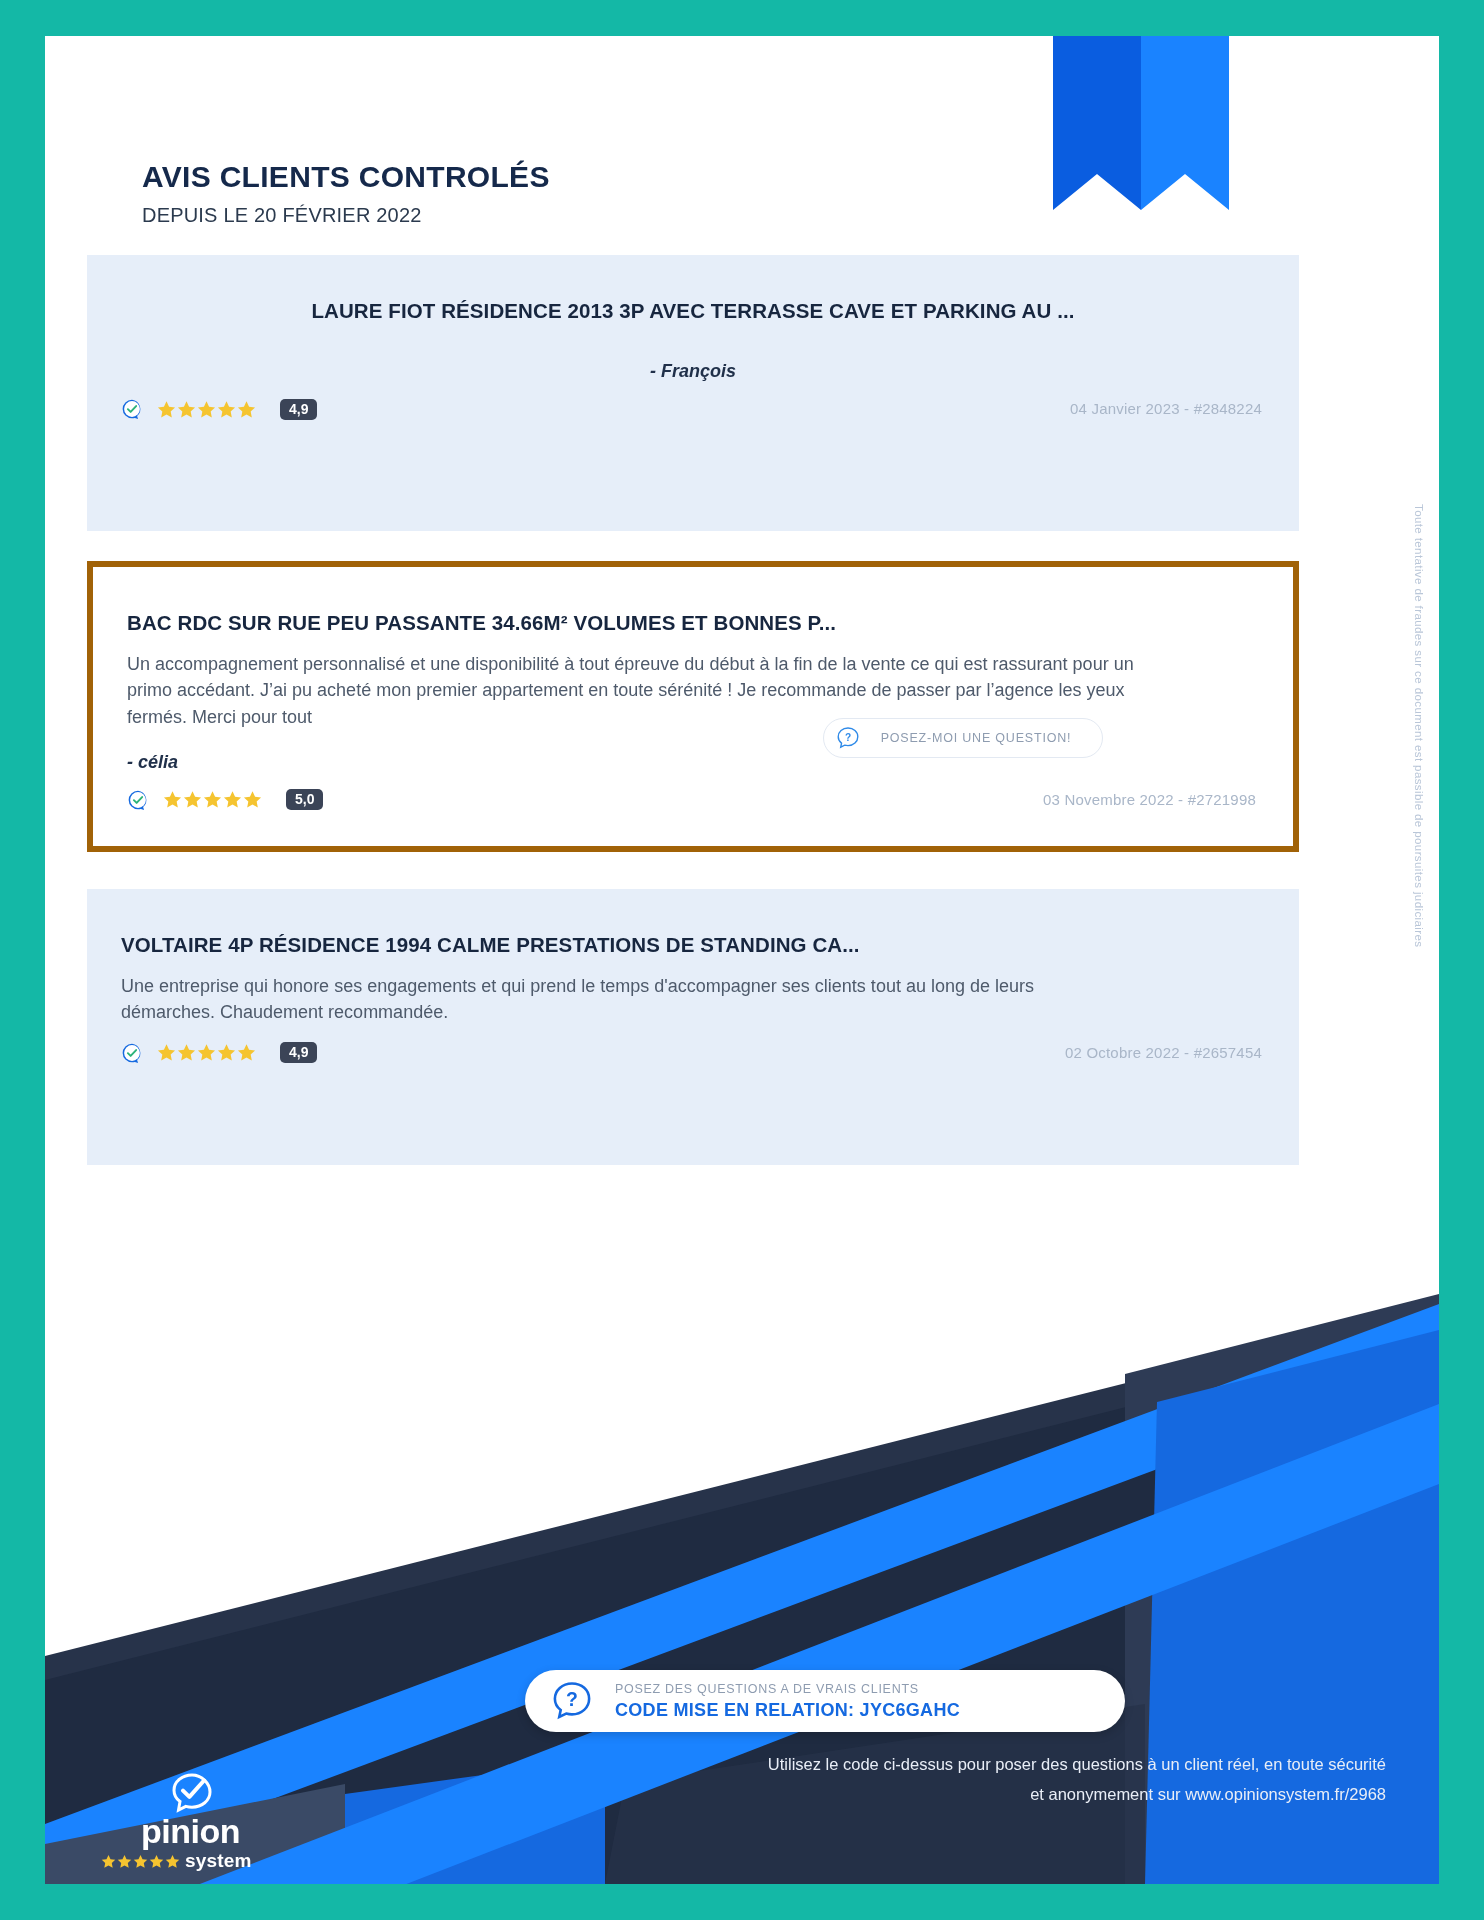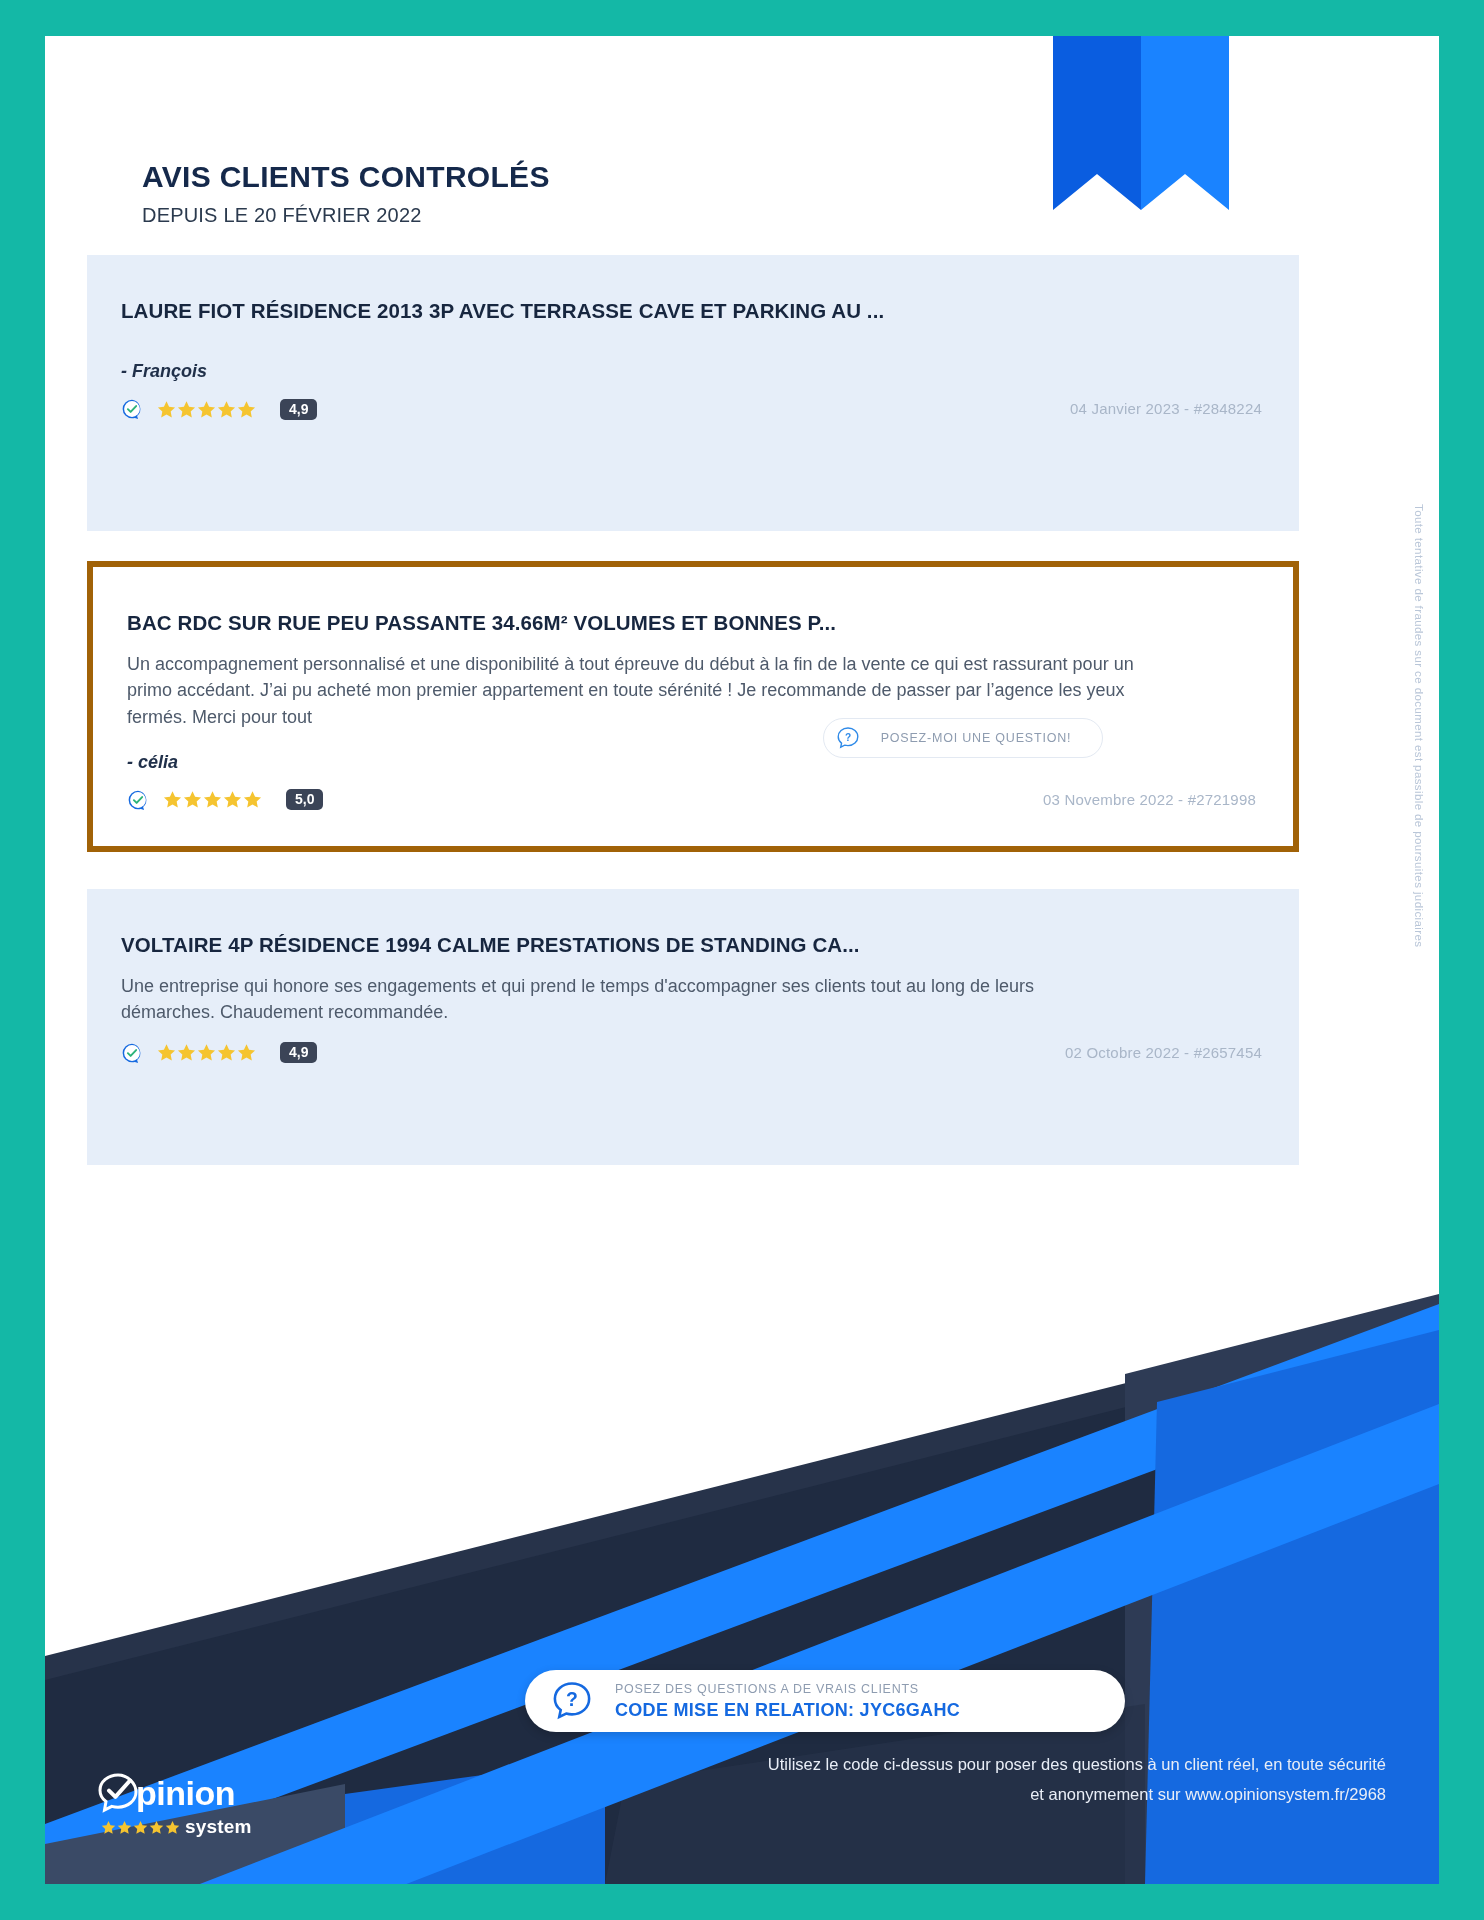--- a/index.html
+++ b/index.html
@@ -177,21 +177,21 @@
     font-weight: bold;
     letter-spacing: .3px;
     color: #1569e0;
   }
 
   .logo {
     position: absolute;
     left: 52px; bottom: 46px;
     width: 190px; height: 66px;
   }
-  .logo-row1 { display:flex; align-items:center; }
+  .logo-row1 { display:flex; align-items:center;flex-direction:column; }
   .logo-mark { width: 42px; height: 42px; display:block; }
   .logo-word {
     font-size: 34px; font-weight: bold;
     color: #ffffff; letter-spacing: -.5px;
     line-height: 1; margin-left: -3px;
   }
   .logo-row2 { display:flex; align-items:center; margin-top: 2px; margin-left: 4px; }
   .logo-stars { display:flex; gap:1px; }
   .logo-star { width: 15px; height: 15px; display:block; }
   .logo-sys {
@@ -210,21 +210,21 @@
       <polygon points="88,0 176,0 176,176 132,140 88,176" fill="#1a83ff"></polygon>
     </svg>
 
     <div class="hdr">
       <div class="hdr-title">AVIS CLIENTS CONTROLÉS</div>
       <div class="hdr-sub">DEPUIS LE 20 FÉVRIER 2022</div>
     </div>
 
     <div class="vertical-note">Toute tentative de fraudes sur ce document est passible de poursuites judiciaires</div>
 
-    <div class="card shaded" style="top:219px;height:276px;">
+    <div class="card shaded" style="top:219px;height:276px;text-align:center;">
       <div class="card-inner">
         <div class="rv-title">LAURE FIOT RÉSIDENCE 2013 3P AVEC TERRASSE CAVE ET PARKING AU ...</div>
         <div class="rv-author">- François</div>
         <div class="rv-footer">
           <svg class="verified-icon" viewBox="0 0 24 24">
             <path d="M12 1.8A10.2 10.2 0 1 0 12 22.2c1.1 0 2.2-.18 3.2-.5l3.4 1.1-1-3.2A10.2 10.2 0 0 0 12 1.8z" fill="#1569e0"></path>
             <circle cx="12" cy="12" r="8.6" fill="#fff"></circle>
             <path d="M7.5 12.2l3 3 6-6.4" fill="none" stroke="#2cb37a" stroke-width="2.1" stroke-linecap="round" stroke-linejoin="round"></path>
           </svg>
           <div class="stars">

